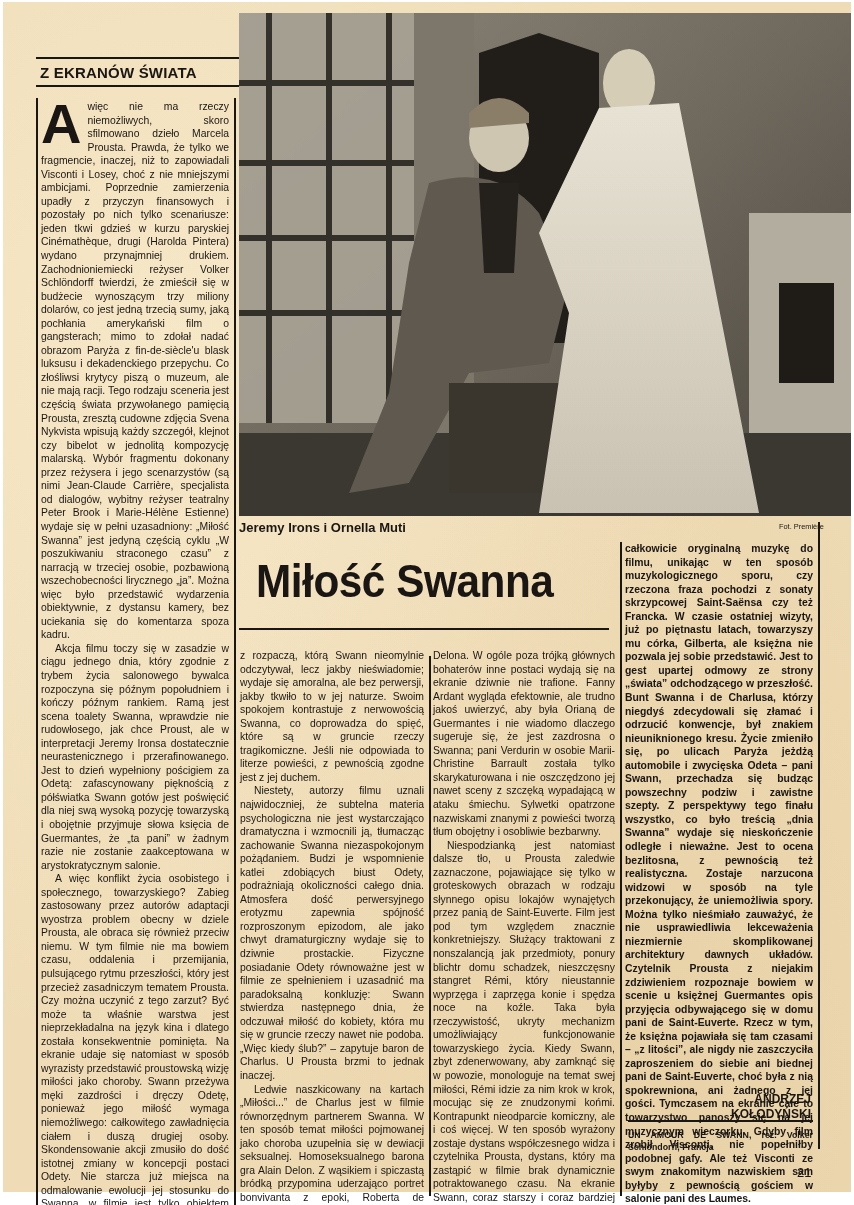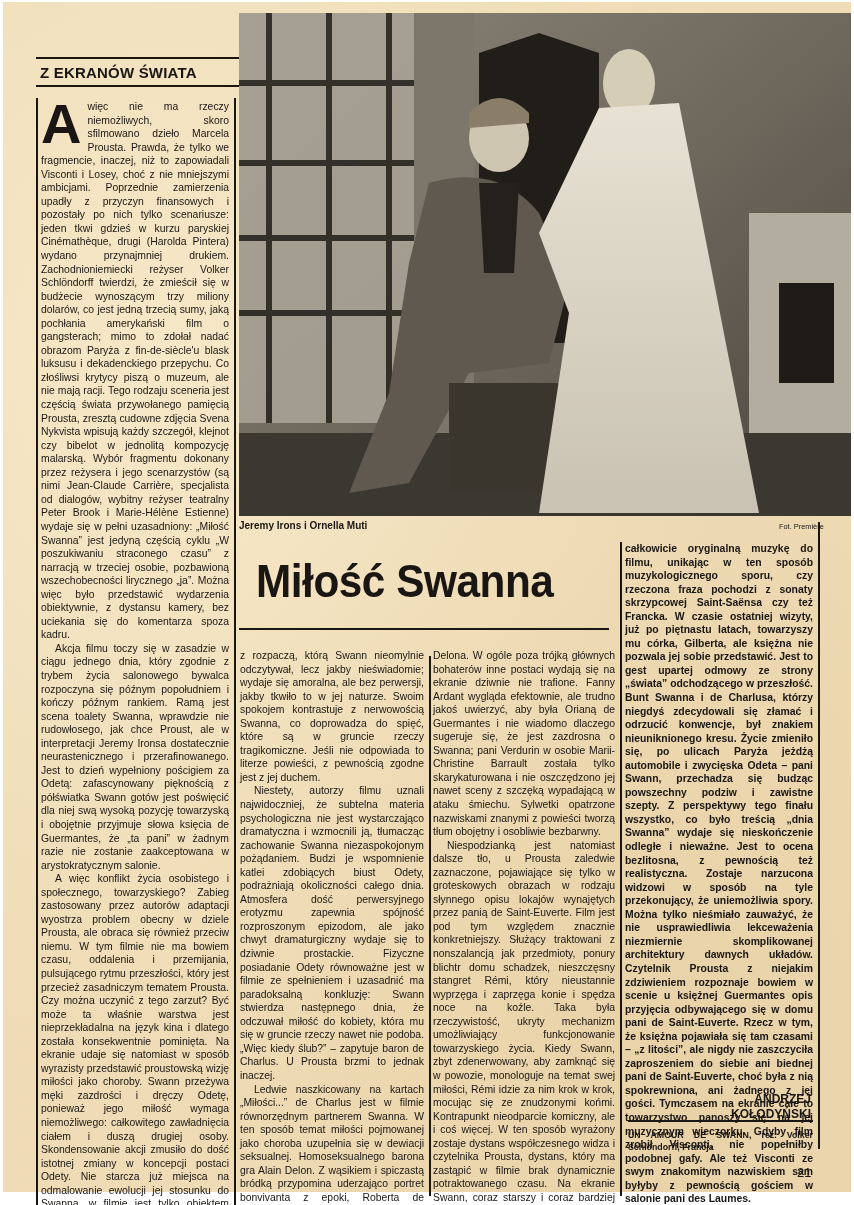--- a/index.html
+++ b/index.html
@@ -27,21 +27,21 @@
   .col p.ind { text-indent: 14px; }
   .drop {
     float: left; font-weight: bold; font-size: 56px; line-height: 44px;
     margin: 2px 6px 0 0; height: 48px;
   }
   .photo {
     position: absolute; left: 236px; top: 11px; width: 612px; height: 503px;
     overflow: hidden; background: #5d5850;
   }
   .caption {
-    position: absolute; top: 518px; font-size: 10px;
+    position: absolute; top: 518px; font-size: 13px;
   }
   .headline {
     position: absolute; left: 253px; top: 552px; font-weight: bold;
     font-size: 46px; letter-spacing: -0.5px; transform: scaleX(0.92); transform-origin: left;
   }
   .author {
     position: absolute; left: 690px; top: 1070px; width: 118px; text-align: right;
     font-weight: bold; font-size: 12px; line-height: 15px; margin-top: 20px;
   }
   .credits {

